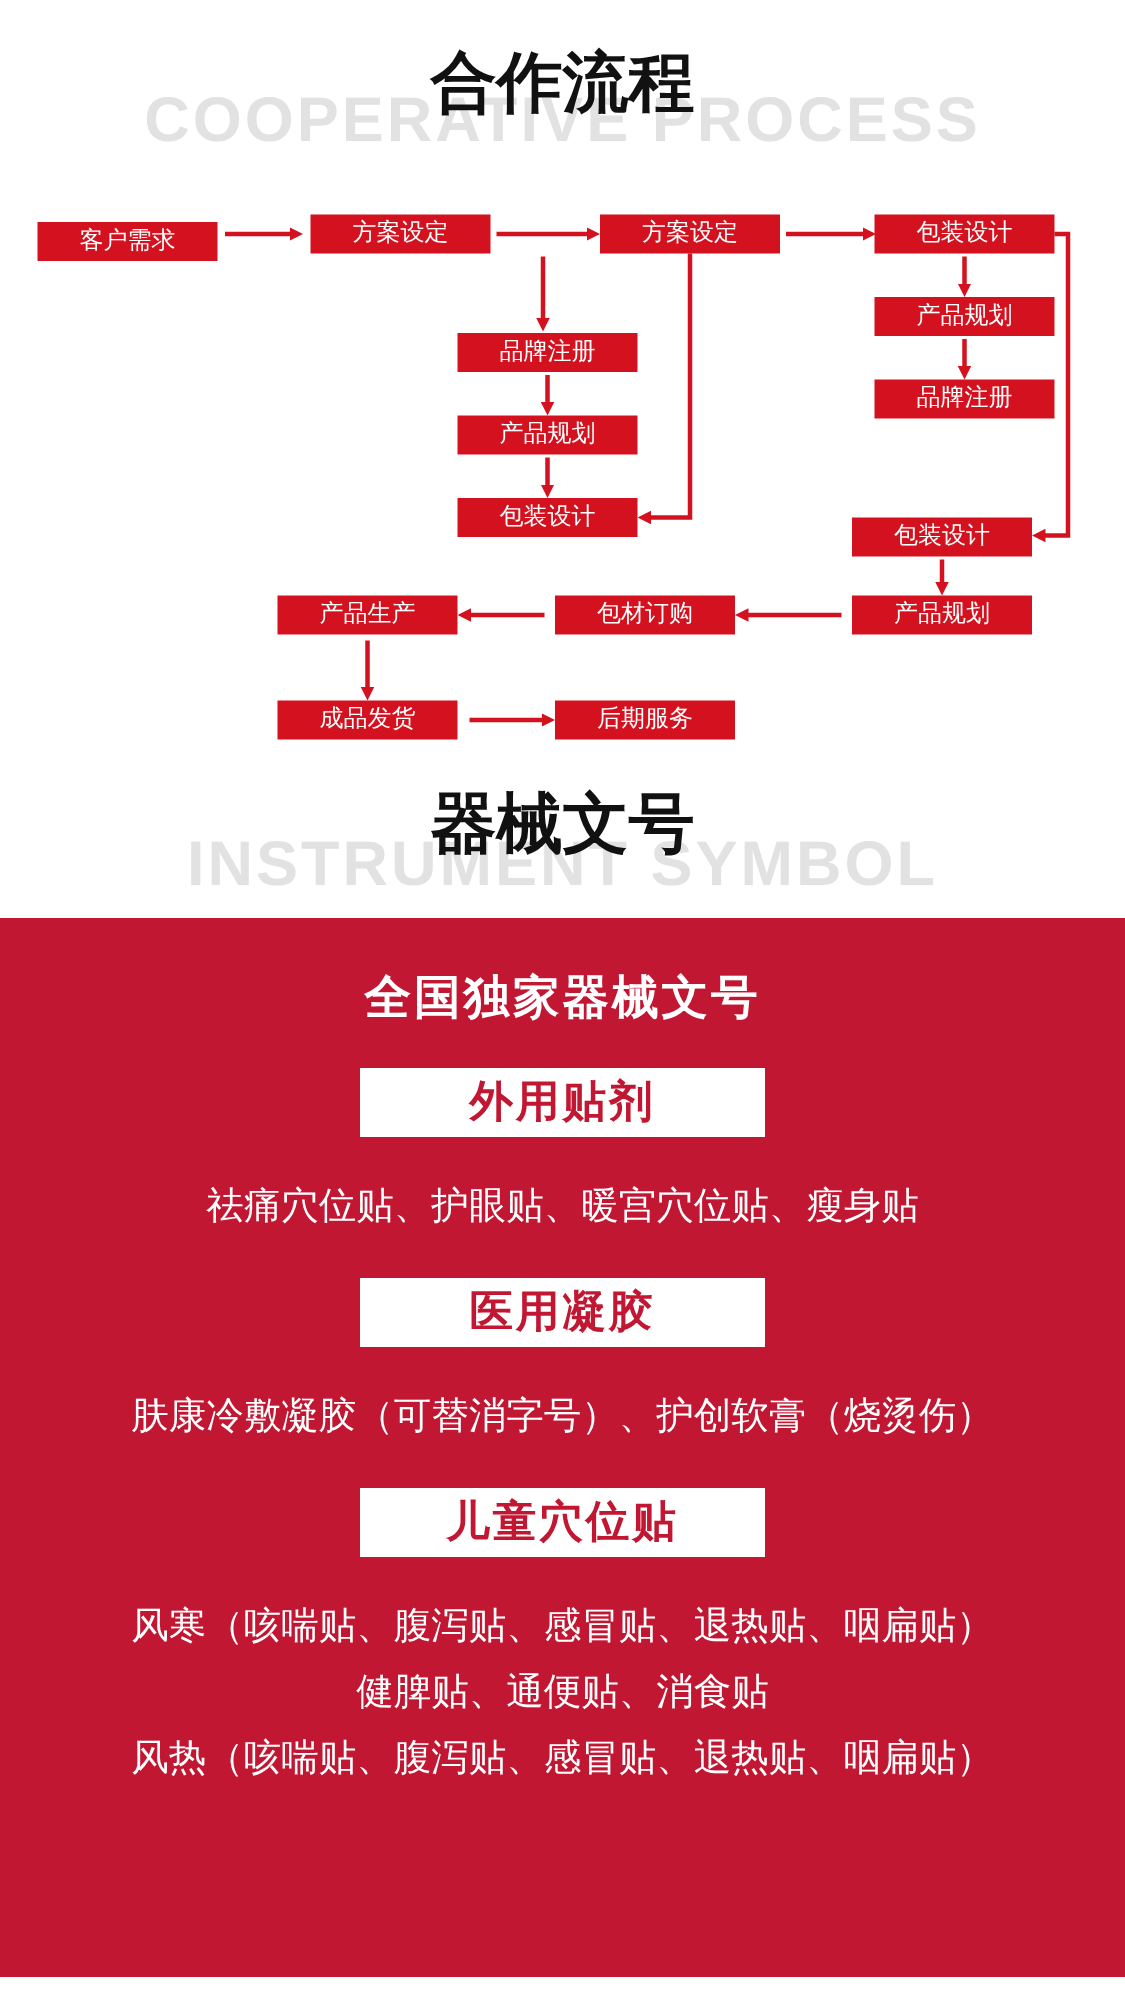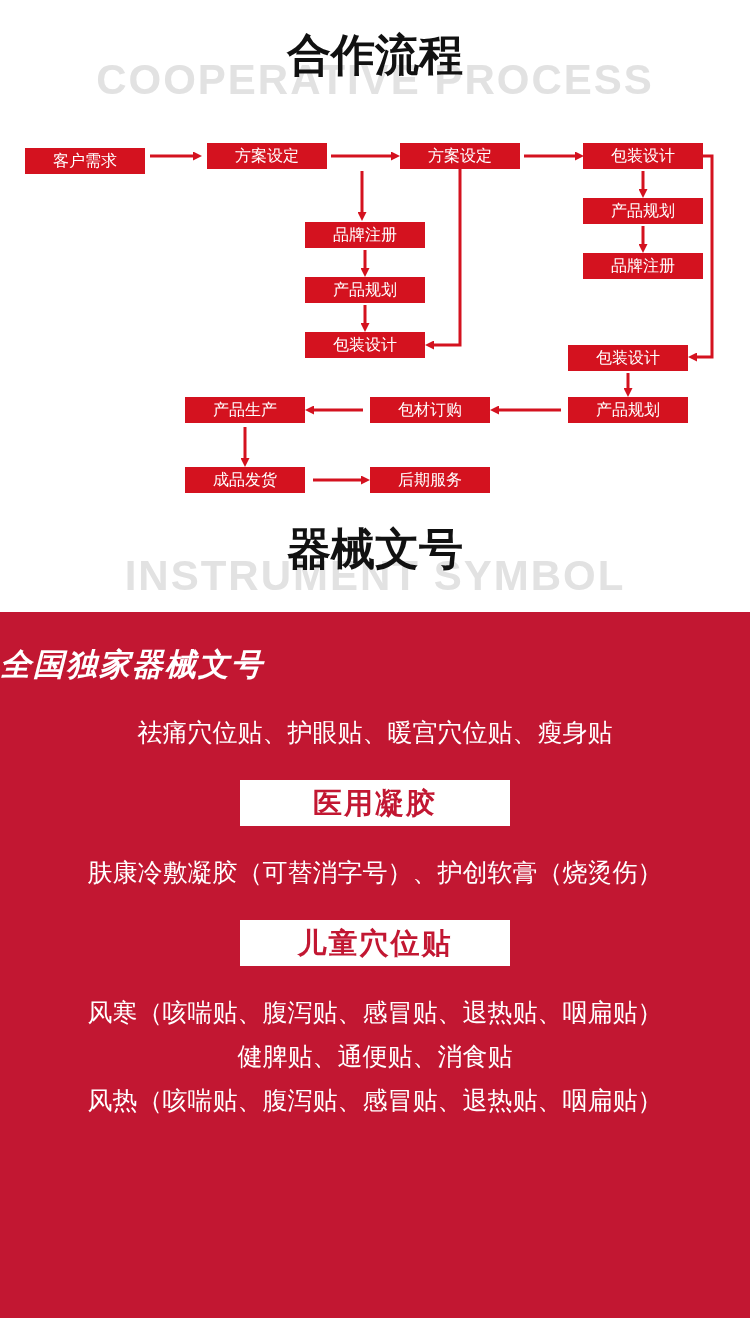--- a/index.html
+++ b/index.html
@@ -39,24 +39,23 @@
   .flow-line { stroke: var(--flow_red); stroke-width: 3; fill: none; }
   .arrow-head { fill: var(--flow_red); }
 
   
   .red-section {
     position: absolute; top: 612px; left: 0;
     width: 750px; height: 706px;
     background: var(--section_red);
   }
   .section-heading {
-    padding-top: 32px; text-align: left;
+    padding-top: 32px; text-align: center;
     color: #ffffff; font-size: 31px; font-weight: bold;
     letter-spacing: 2px;
-    font-style: italic;
   }
   .cat-tab {
     width: 270px; height: 46px; margin: 26px auto 0;
     background: #ffffff; color: var(--section_red);
     font-size: 29px; font-weight: bold; text-align: center;
     line-height: 46px; letter-spacing: 2px;
   }
   .lines { margin-top: 24px; }
   .p-line {
     text-align: center; color: #ffffff;
@@ -109,20 +108,21 @@
   <div class="flow-node" style="left:185px; top:397px;">产品生产</div>
   <div class="flow-node" style="left:185px; top:467px;">成品发货</div>
   <div class="flow-node" style="left:370px; top:467px;">后期服务</div>
 
   <div class="watermark" id="wm2">INSTRUMENT SYMBOL</div>
   <div class="big-title" id="title2">器械文号</div>
 
   <div class="red-section">
     <div class="section-heading">全国独家器械文号</div>
 
+    <div class="cat-tab">外用贴剂</div>
     <div class="lines">
       <div class="p-line">祛痛穴位贴、护眼贴、暖宫穴位贴、瘦身贴</div>
     </div>
 
     <div class="cat-tab">医用凝胶</div>
     <div class="lines">
       <div class="p-line">肤康冷敷凝胶（可替消字号）、护创软膏（烧烫伤）</div>
     </div>
 
     <div class="cat-tab">儿童穴位贴</div>

